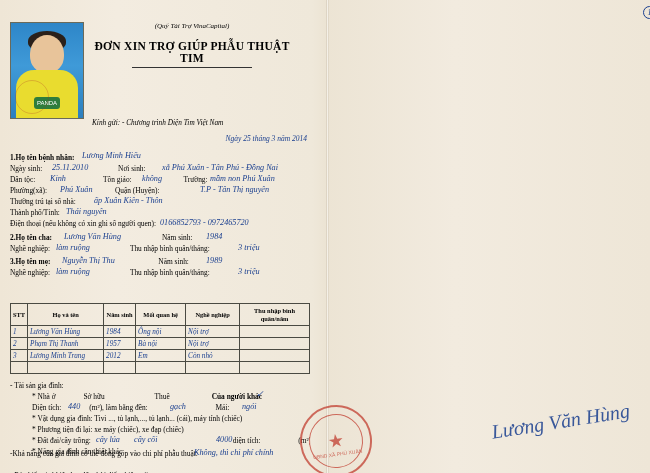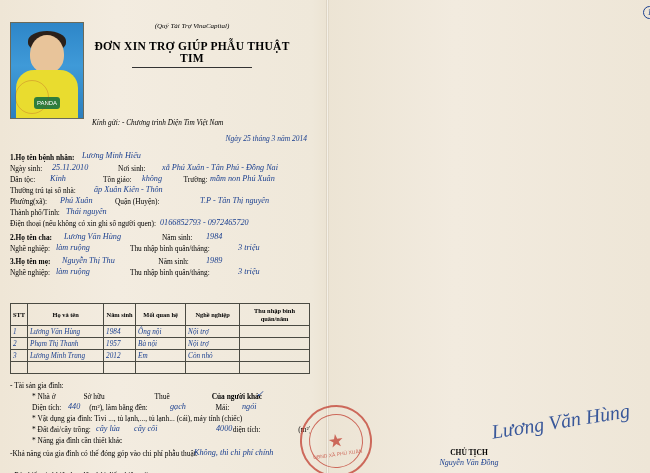--- a/index.html
+++ b/index.html
@@ -152,28 +152,28 @@
       </div>
       <div class="row">
         <span>Dân tộc:</span>
         <span class="hand hw" style="left:40px; top:-1px;">Kinh</span>
         <span style="margin-left:66px;">Tôn giáo:</span>
         <span class="hand hw" style="left:132px; top:-1px;">không</span>
         <span style="margin-left:50px;">Trường:</span>
         <span class="hand hw" style="left:200px; top:-1px;">mầm non Phú Xuân</span>
       </div>
       <div class="row">
-        <span>Thường trú tại số nhà:</span>
-        <span class="hand hw" style="left:84px; top:-1px;">ấp Xuân Kiên - Thôn</span>
-      </div>
-      <div class="row">
         <span>Phường(xã):</span>
         <span class="hand hw" style="left:50px; top:-1px;">Phú Xuân</span>
         <span style="margin-left:66px;">Quận (Huyện):</span>
         <span class="hand hw" style="left:190px; top:-1px;">T.P - Tân Thị nguyên</span>
+      </div>
+      <div class="row">
+        <span>Thường trú tại số nhà:</span>
+        <span class="hand hw" style="left:84px; top:-1px;">ấp Xuân Kiên - Thôn</span>
       </div>
       <div class="row">
         <span>Thành phố/Tỉnh:</span>
         <span class="hand hw" style="left:56px; top:-1px;">Thái nguyên</span>
       </div>
       <div class="row">
         <span>Điện thoại (nếu không có xin ghi số người quen):</span>
         <span class="hand hw" style="left:150px; top:-1px;">0166852793 - 0972465720</span>
       </div>
     </div>
@@ -275,20 +275,25 @@
         <span style="margin-left:50px;padding-left:16px;">Mái:</span>
         <span class="hand hw" style="left:232px; top:-1px;">ngói</span>
       </div>
       <div class="row">
         <span style="margin-left:22px;">* Vật dụng gia đình: Tivi</span>
         <span>..., tủ lạnh,..., tủ lạnh...</span>
         <span>(cái), máy tính</span>
         <span>(chiếc)</span>
       </div>
       <div class="row">
+        <span style="margin-left:22px;">* Phương tiện đi lại: xe máy</span>
+        <span>(chiếc), xe đạp</span>
+        <span>(chiếc)</span>
+      </div>
+      <div class="row">
         <span style="margin-left:22px;">* Đất đai/cây trồng:</span>
         <span class="hand hw" style="left:86px; top:-1px;">cây lúa</span>
         <span class="hand hw" style="left:124px; top:-1px;">cây cối</span>
         <span style="margin-left:140px;">diện tích:</span>
         <span class="hand hw" style="left:206px; top:-1px;">4000</span>
         <span style="margin-left:36px;">(m²)</span>
       </div>
       <div class="row">
         <span style="margin-left:22px;">* Năng gia đình cần thiết khác</span>
       </div>
@@ -314,17 +319,13 @@
 
     <div class="bigsig">Lương Văn Hùng</div>
 
   </div>
 
   <div class="stamp">
     <div class="stamp-star">★</div>
     <div class="stamp-txt">UBND XÃ PHÚ XUÂN</div>
   </div>
 
-  <div class="sign-area">
-    <div class="sign-title">CHỦ TỊCH</div>
-    <div class="sign-name">Nguyễn Văn Đồng</div>
-  </div>
 </div>
 
 </body></html>

